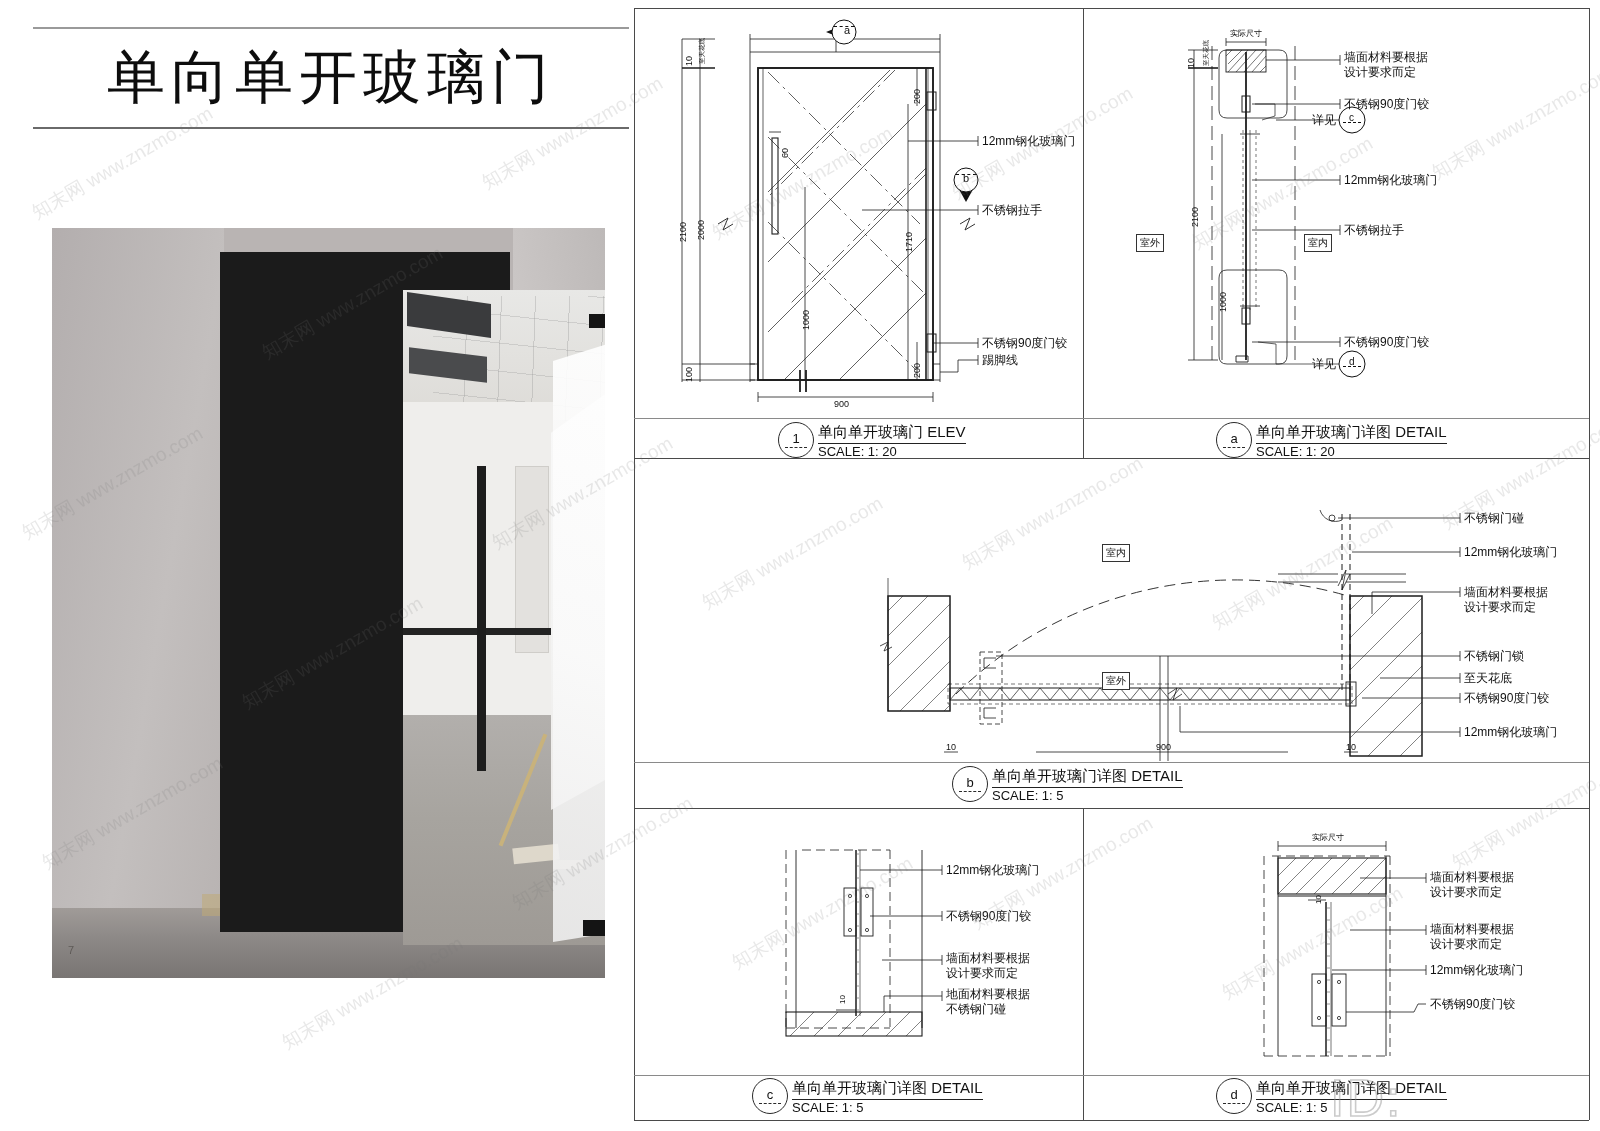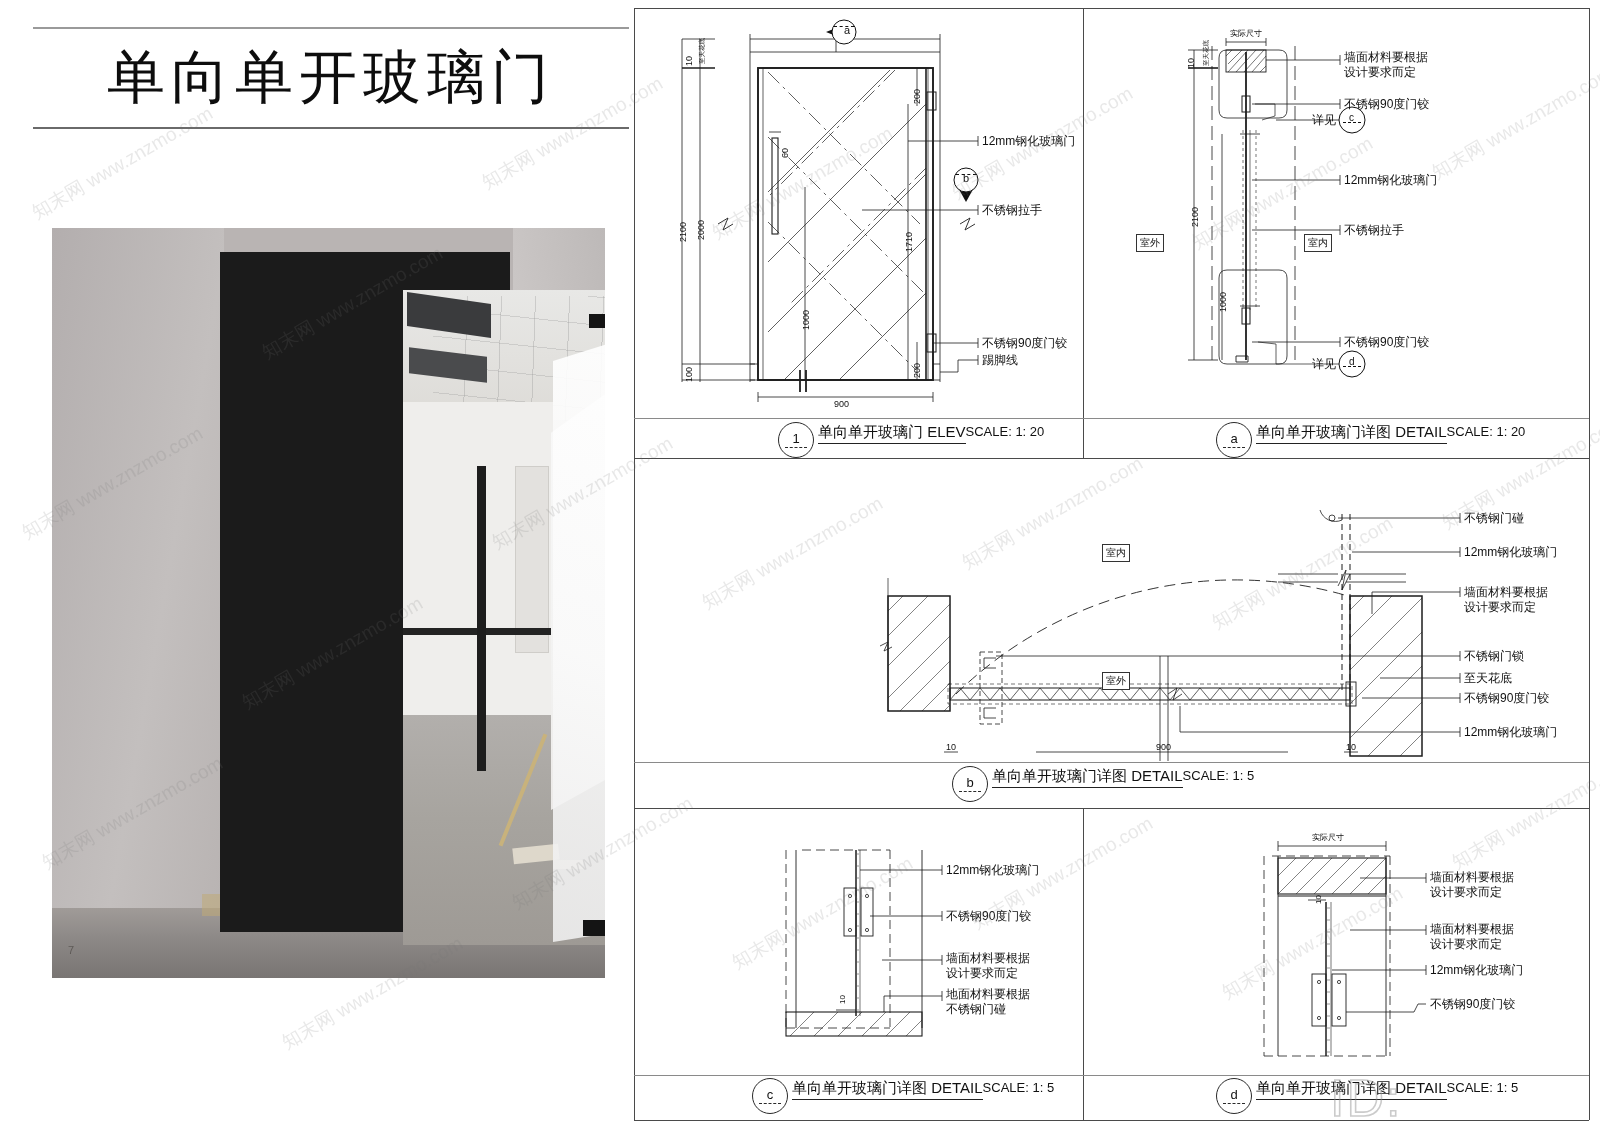--- a/index.html
+++ b/index.html
@@ -74,21 +74,21 @@
   svg{display:block;overflow:visible;}
 
   .tblock{position:absolute;display:flex;align-items:flex-start;gap:4px;}
   .tb-bub{
      width:34px;height:34px;border:1.2px solid #2a2a2a;border-radius:50%;
      display:flex;flex-direction:column;align-items:center;justify-content:center;
      font-size:13px;flex:none;line-height:1;position:relative;background:#fff;
   }
   .tb-bub .tb-id{margin-bottom:2px;}
   .tb-bub .tb-dash{width:22px;border-top:1.1px dashed #2a2a2a;}
-  .tb-txt{display:flex;line-height:1.12;padding-top:2px;}
+  .tb-txt{display:flex;flex-direction:column;line-height:1.12;padding-top:2px;}
   .tb-name{font-size:15px;border-bottom:1.4px solid #222;padding-bottom:2px;white-space:nowrap;}
   .tb-scale{font-size:13px;padding-top:1px;}
 
   .lbl{position:absolute;font-size:12px;line-height:1.25;color:#111;white-space:pre-line;}
   .dim{position:absolute;font-size:9px;color:#111;}
   .dim.rot{transform:rotate(-90deg);transform-origin:left top;}
   .boxlbl{position:absolute;font-size:10px;border:1px solid #333;padding:1px 3px;background:#fff;}
 
   
   .wm{position:absolute;color:rgba(120,120,120,.17);font-size:19px;white-space:nowrap;

